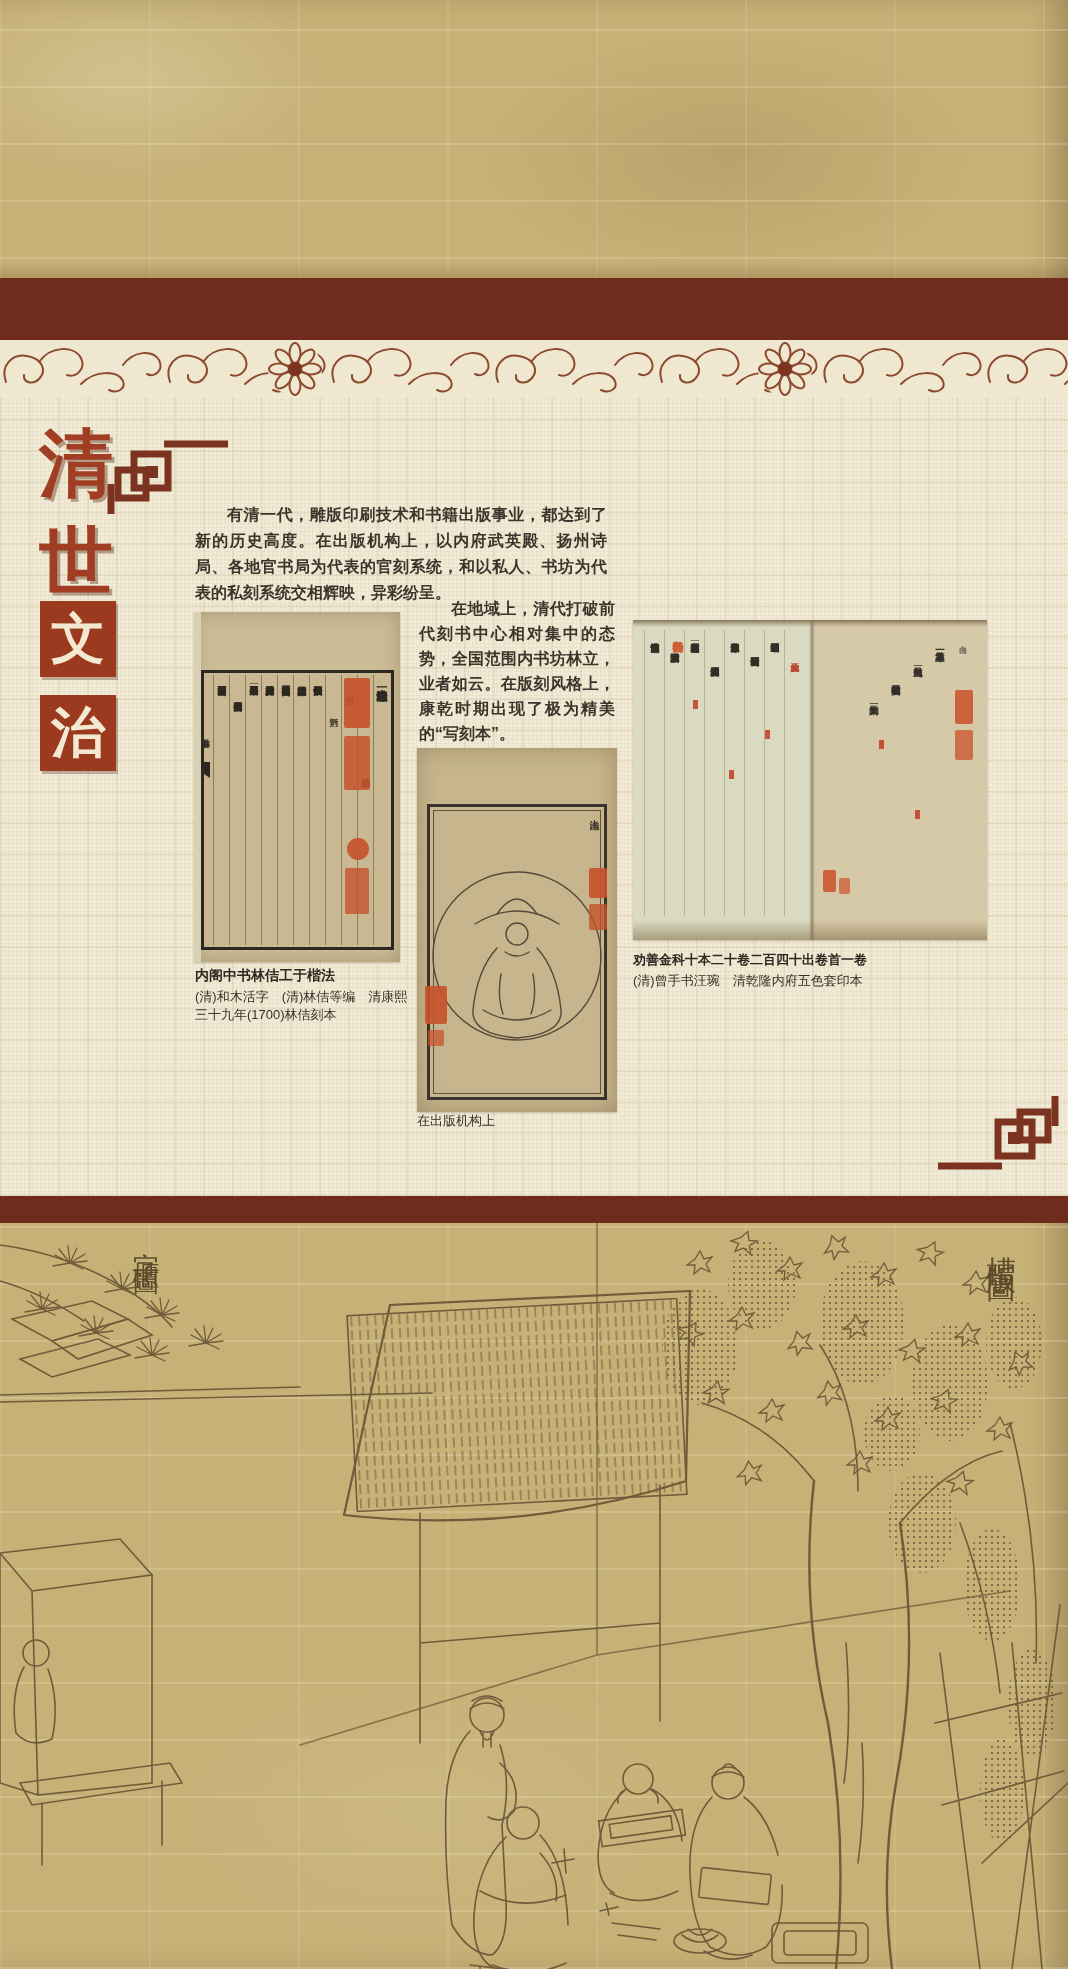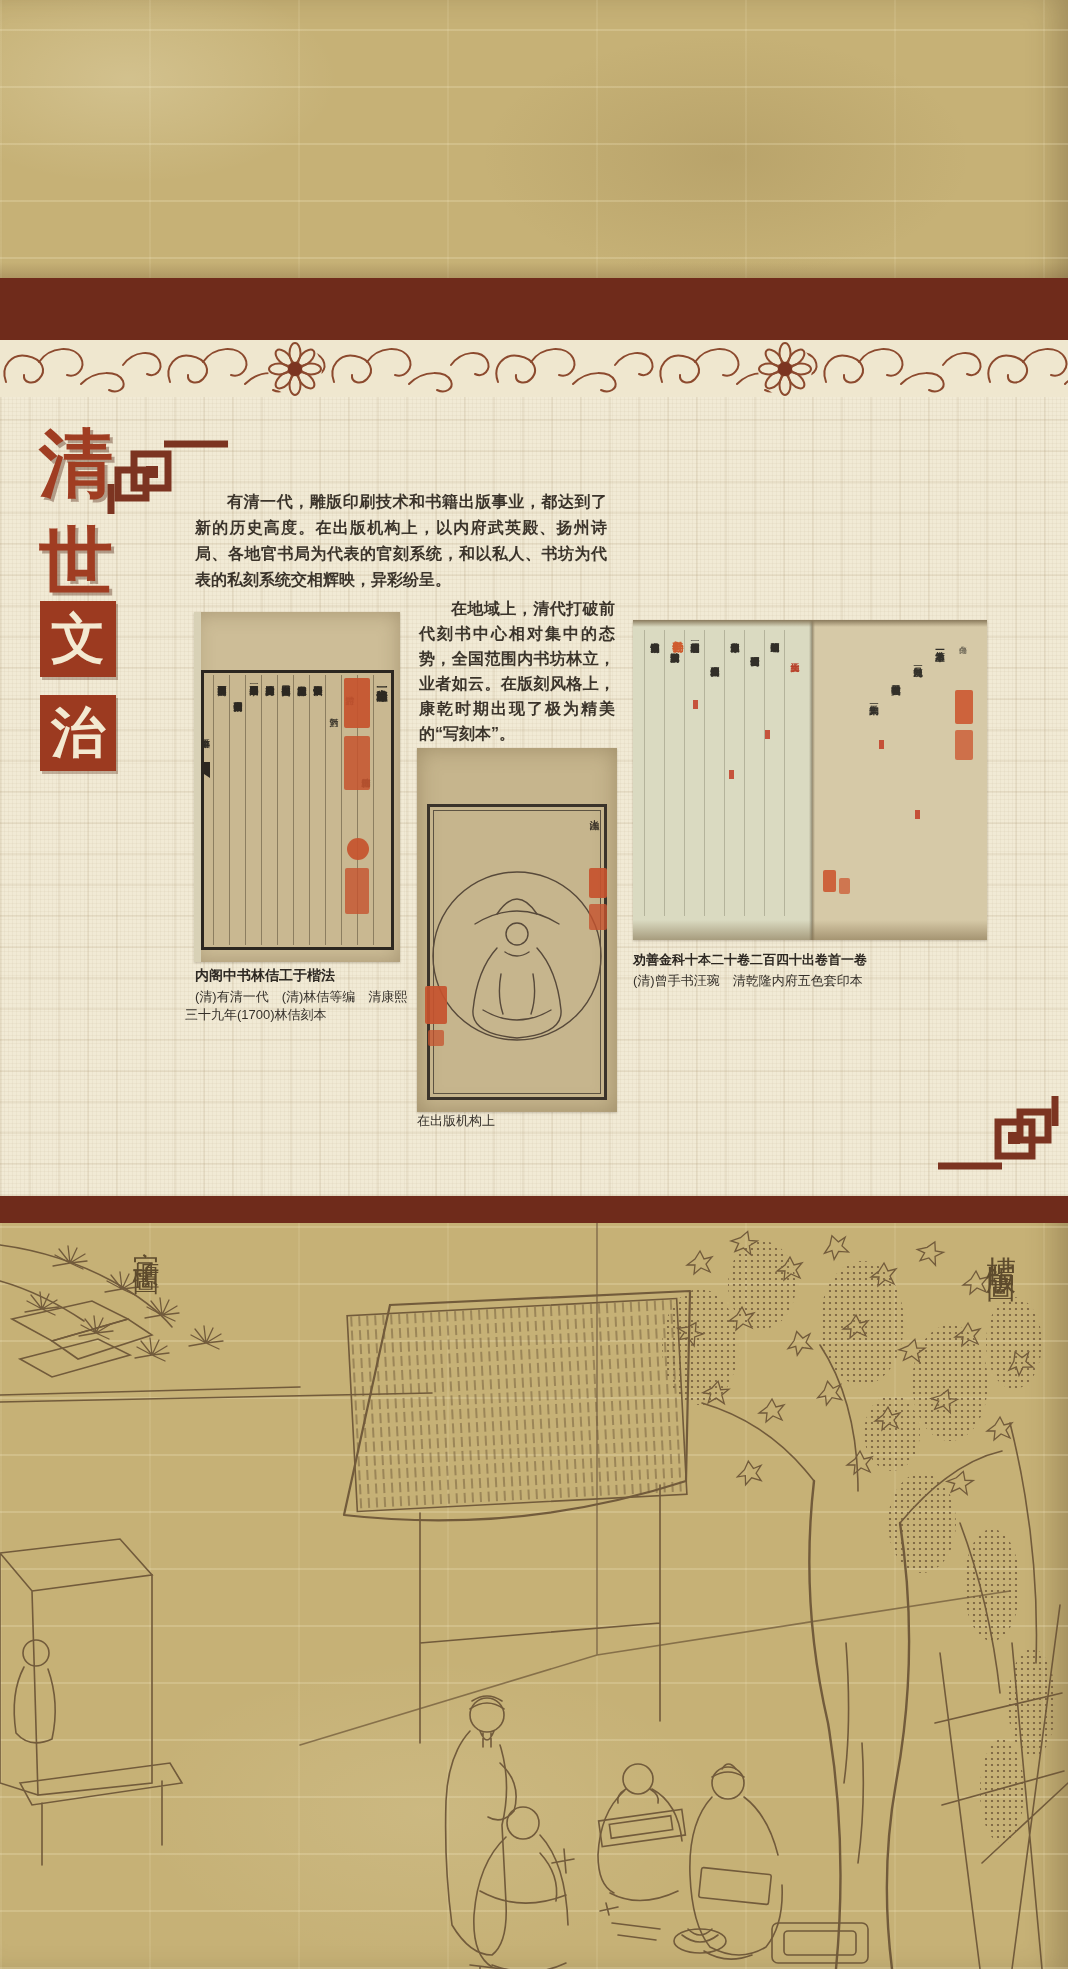--- a/index.html
+++ b/index.html
@@ -41,29 +41,29 @@
     font-family:"DejaVu Serif",serif;font-weight:bold;font-size:54px;color:#f3e9d1;}
   #tb1{top:601px;} #tb2{top:695px;}
   
   .orn{position:absolute;z-index:4;}
   #ornTL{left:104px;top:438px;}
   #ornBR{left:938px;top:1096px;transform:rotate(180deg);}
   
   .para{position:absolute;z-index:4;color:#3b342b;font-size:16px;line-height:26px;
     text-align:justify;font-weight:600;}
   .para p{margin:0;text-indent:2em;}
-  #p1{left:195px;top:489px;width:412px;}
+  #p1{left:195px;top:503px;width:412px;font-family:Liberation Mono, monospace;}
   #p2{left:419px;top:596px;width:196px;line-height:25px;}
   #p3{left:645px;top:499px;width:340px;line-height:25px;}
   
   .cap{position:absolute;z-index:4;color:#35302a;font-size:13px;line-height:18px;}
   .cap-bold{font-weight:bold;color:#2d2822;}
   #cap1t{left:195px;top:966px;font-size:14px;}
   #cap1a{left:195px;top:988px;width:230px;}
-  #cap1b{left:185px;top:1006px;width:230px;}
+  #cap1b{left:195px;top:1006px;width:230px;}
   #cap1d{left:195px;top:1026px;width:202px;text-align:justify;}
   #cap2{left:417px;top:1112px;}
   #cap3t{left:633px;top:952px;font-family:Liberation Mono, monospace;}
   #cap3a{left:633px;top:972px;}
   
   .vtext{writing-mode:vertical-rl;text-orientation:upright;
     font-family:"DejaVu Serif",serif;}
   .vcol{display:block;}
   
   .fig1{position:absolute;left:194px;top:612px;width:206px;height:350px;z-index:4;
@@ -289,21 +289,21 @@
     <div class="seal f3seal f3s3"></div>
     <div class="seal f3seal f3s4"></div>
     <div class="f3dot" style="left:60px;top:80px;"></div>
     <div class="f3dot" style="left:96px;top:150px;"></div>
     <div class="f3dot" style="left:132px;top:110px;"></div>
     <div class="f3dot" style="left:246px;top:120px;"></div>
     <div class="f3dot" style="left:282px;top:190px;"></div>
   </div>
 
   <div class="cap cap-bold" id="cap1t">内阁中书林佶工于楷法</div>
-  <div class="cap" id="cap1a">(清)有清一代　(清)林佶等编　清康熙</div>
+  <div class="cap" id="cap1a">(清)和木活字　(清)林佶等编　清康熙</div>
   <div class="cap" id="cap1b">三十九年(1700)林佶刻本</div>
   <div class="cap" id="cap2">在出版机构上</div>
   <div class="cap cap-bold" id="cap3t">劝善金科十本二十卷二百四十出卷首一卷</div>
   <div class="cap" id="cap3a">(清)曾手书汪琬　清乾隆内府五色套印本</div>
 
   <div class="band band-bottom"></div>
 
   <div class="bottom-art">
     <div class="vtext b-label" id="labL">字櫃圖</div>
     <div class="vtext b-label" id="labR">槽版圖</div>

